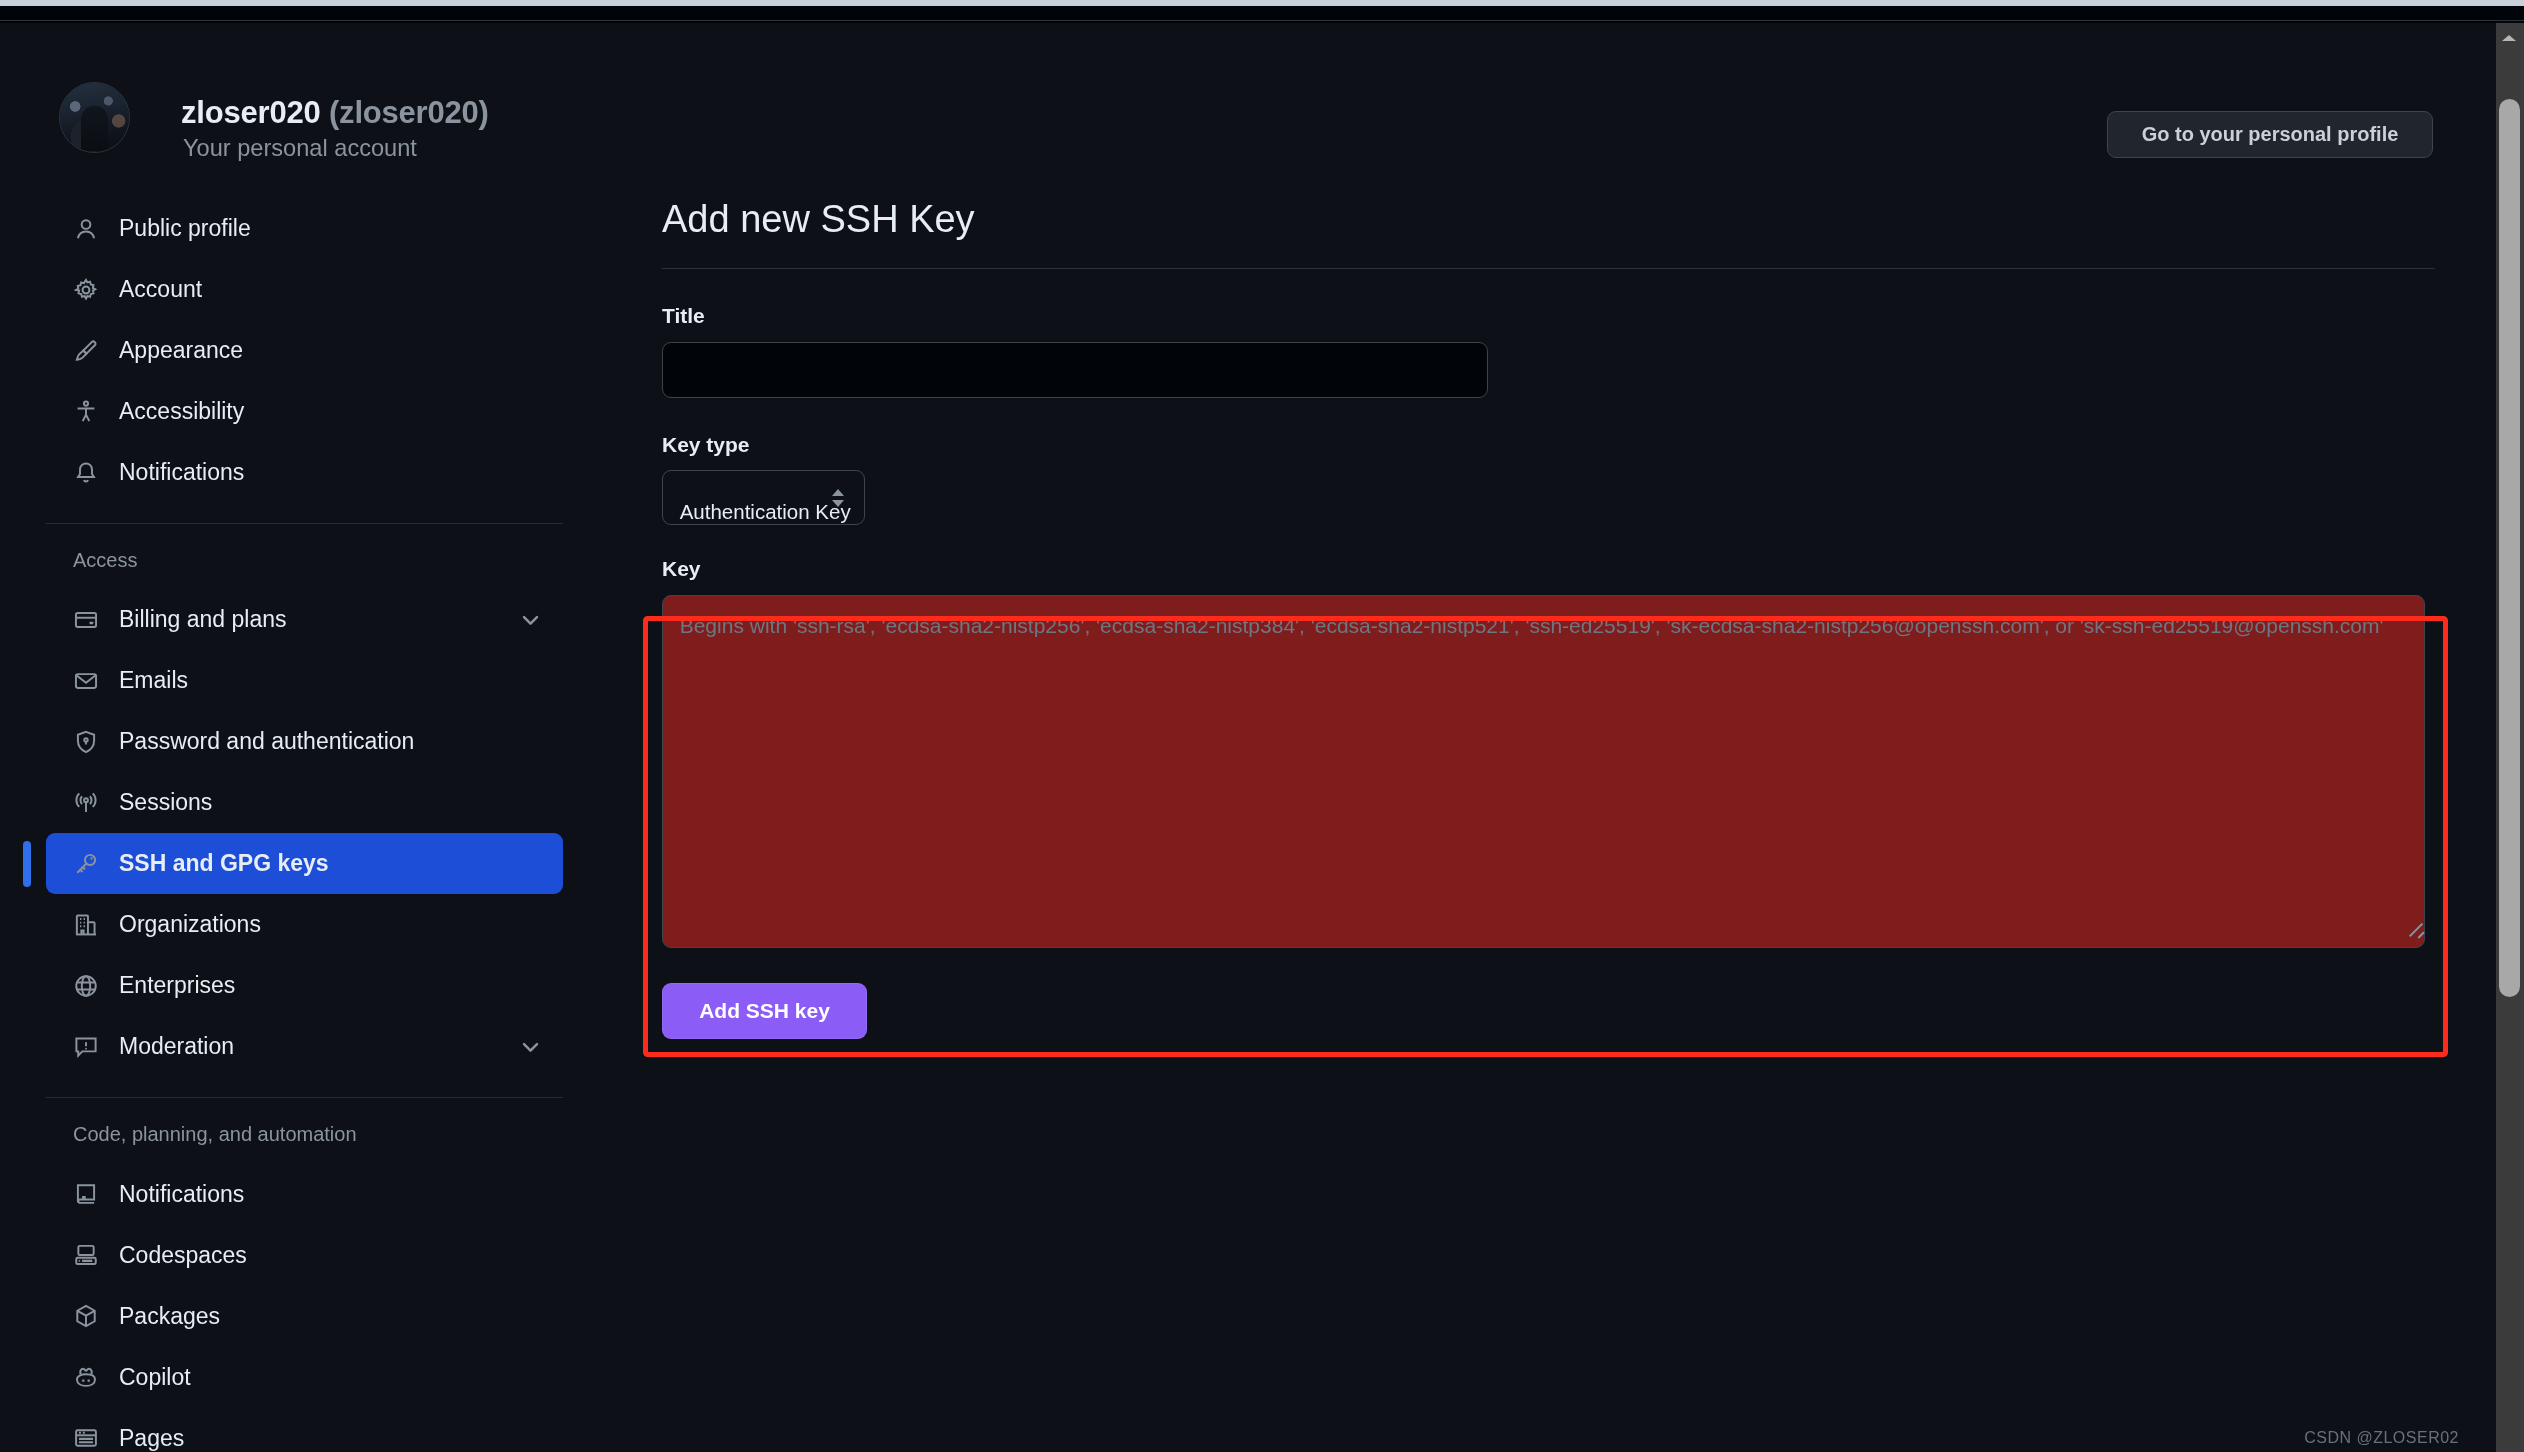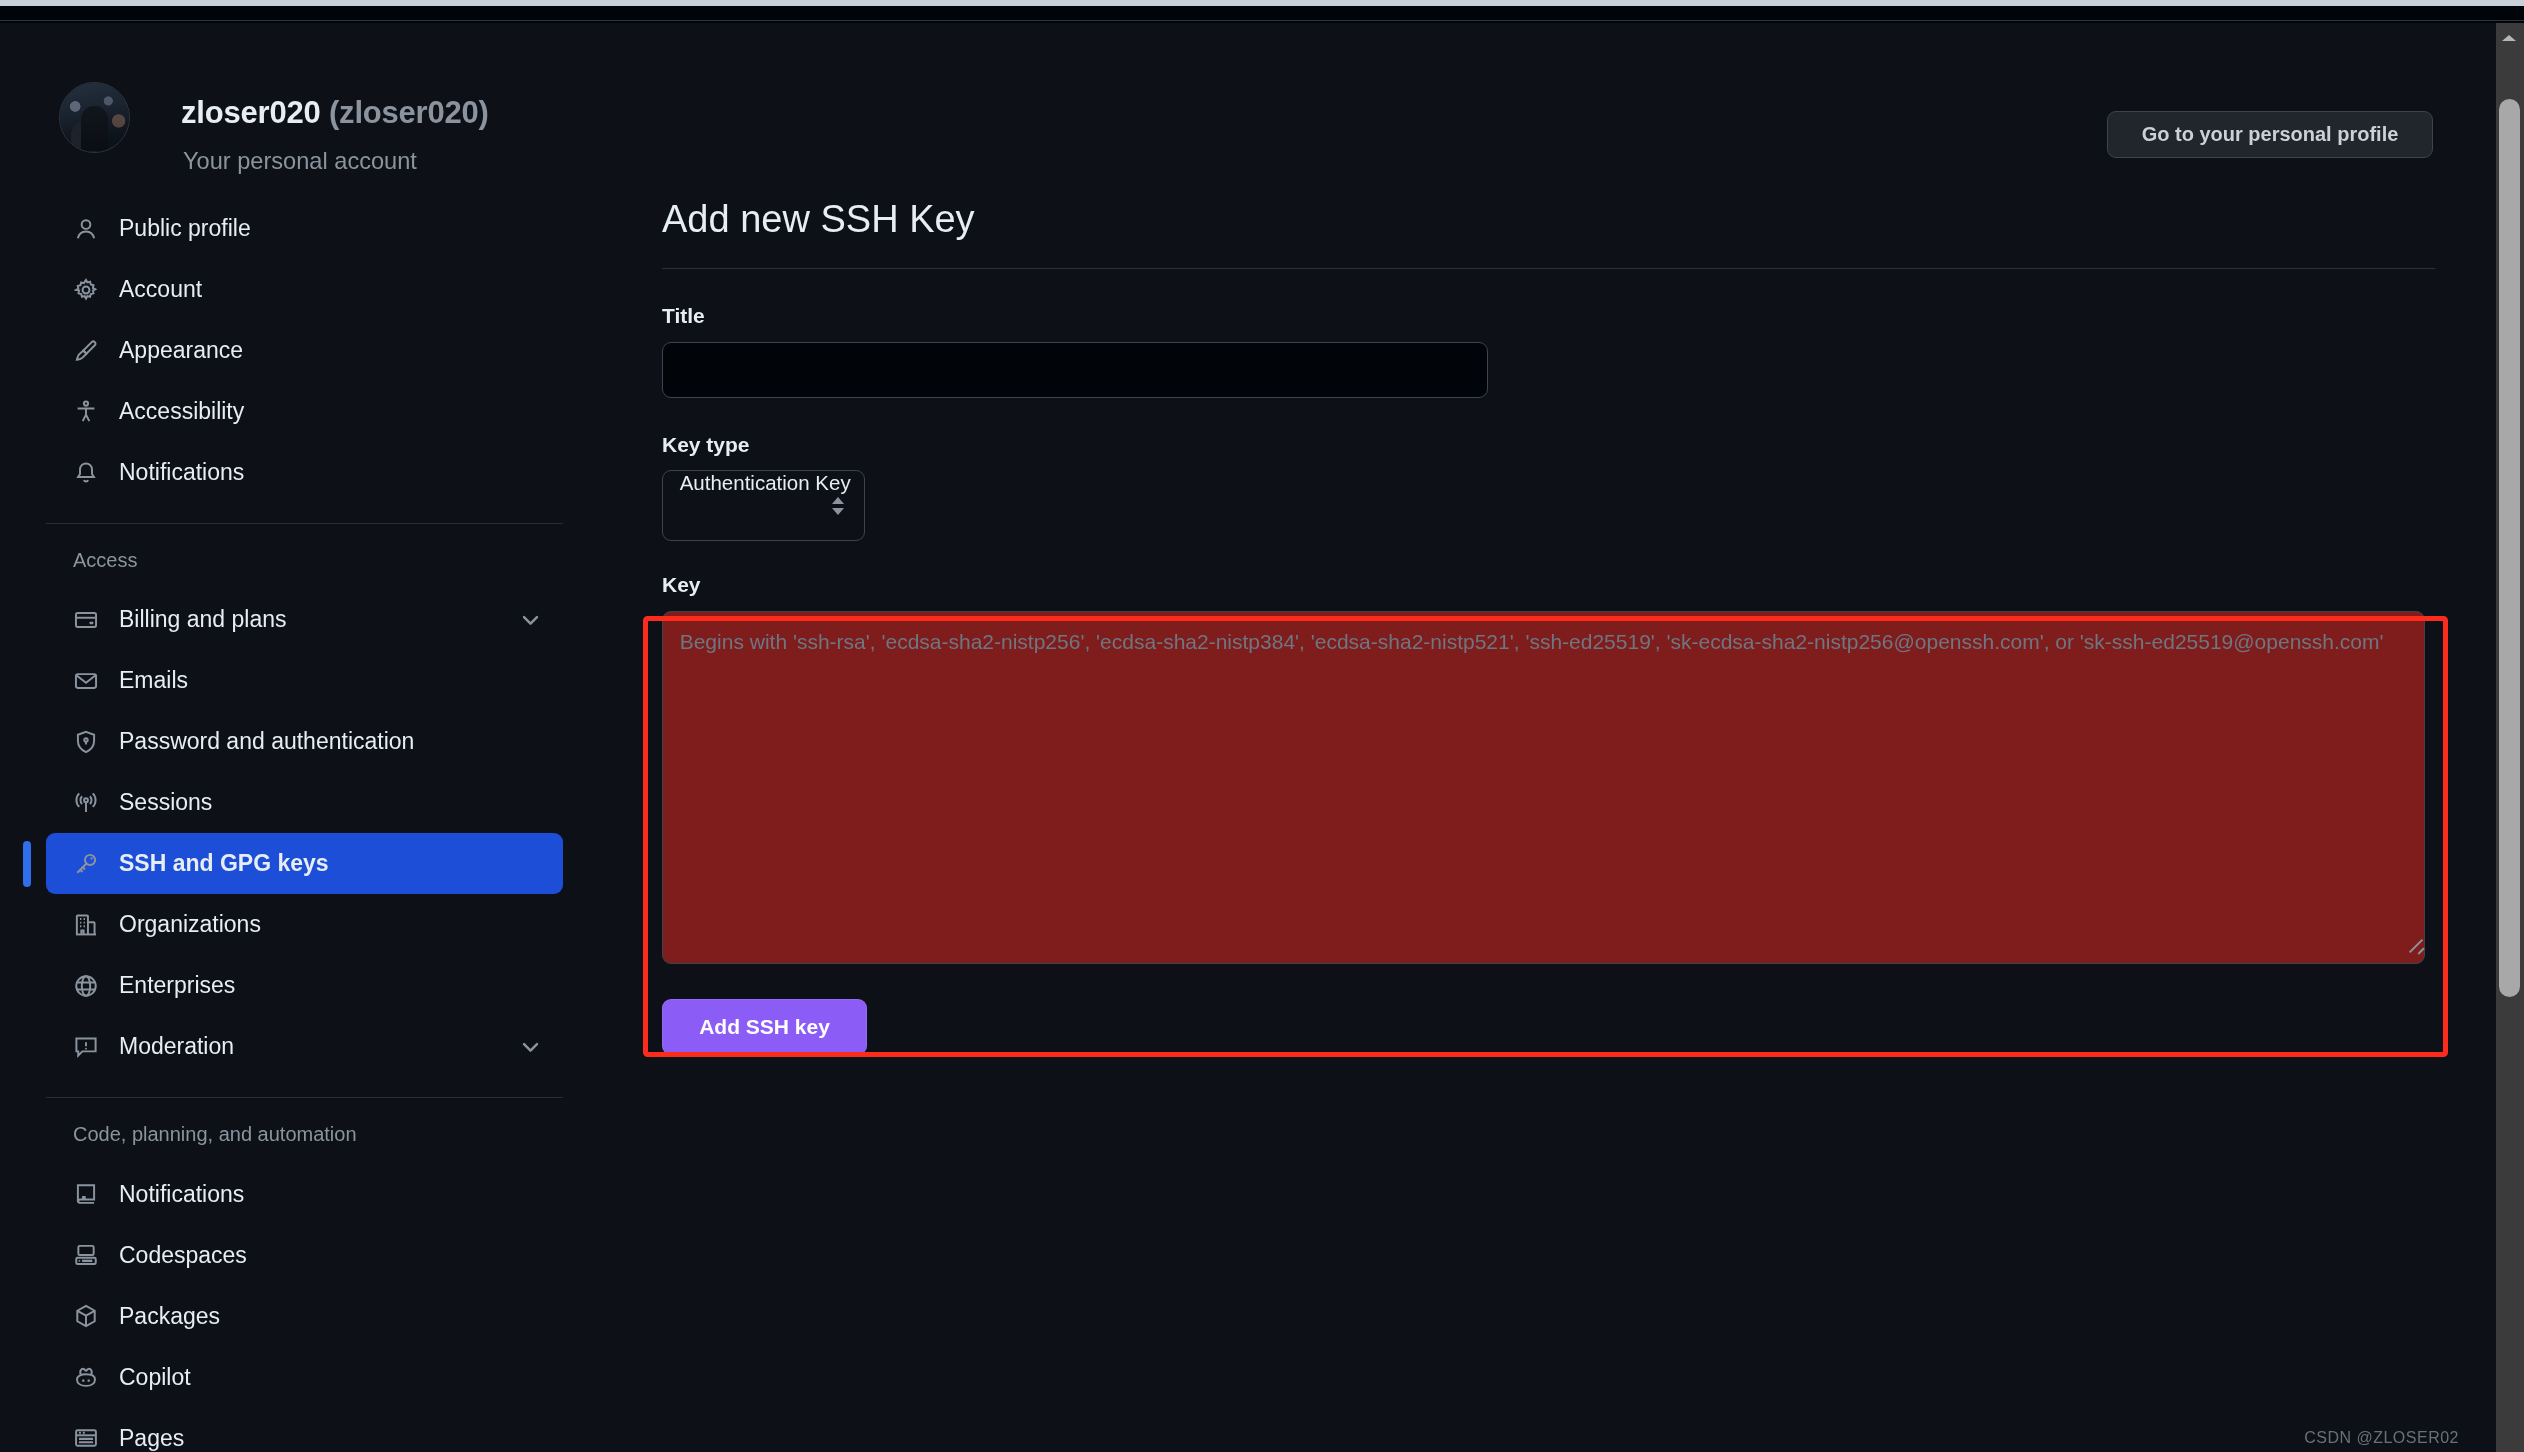--- a/index.html
+++ b/index.html
@@ -108,21 +108,21 @@
     left: 181px; top: 72px;
     font-size: 31px;
     font-weight: bold;
     letter-spacing: -0.2px;
     white-space: nowrap;
     color: #e6edf3;
   }
   #account-name .handle { color: #8b949e; font-weight: bold; }
   #account-subtitle {
     position: absolute;
-    left: 183px; top: 125px;
+    left: 183px; top: 112px;
     font-size: 23.6px;
     color: #8b949e;
   }
 
   #personal-profile-button {
     position: absolute;
     left: 2107px; top: 88px;
     width: 326px; height: 47px;
     background: #21262d;
     border: 0.8px solid #3d444d;
@@ -235,28 +235,28 @@
     border-radius: 9px;
     color: #e6edf3;
     font-size: 20.5px;
     font-family: "Liberation Sans", sans-serif;
     padding: 0 15px;
     outline: none;
   }
 
   #key-type-select {
     width: 203px;
-    height: 71px;
+    height: 55px;
     background: #0d1117;
     border: 0.8px solid #3d444d;
     border-radius: 9px;
     color: #e6edf3;
     font-size: 20.5px;
     display: flex;
-    align-items: flex-start;
+    align-items: flex-end;
     padding: 0 16.7px;
     cursor: pointer;
     position: relative;
   }
   #key-type-select .sel-value { white-space: nowrap; }
   #key-type-select .sel-arrows {
     position: absolute;
     right: 20px; top: 50%;
     transform: translateY(-50%);
     display: flex; flex-direction: column; gap: 3.8px;

